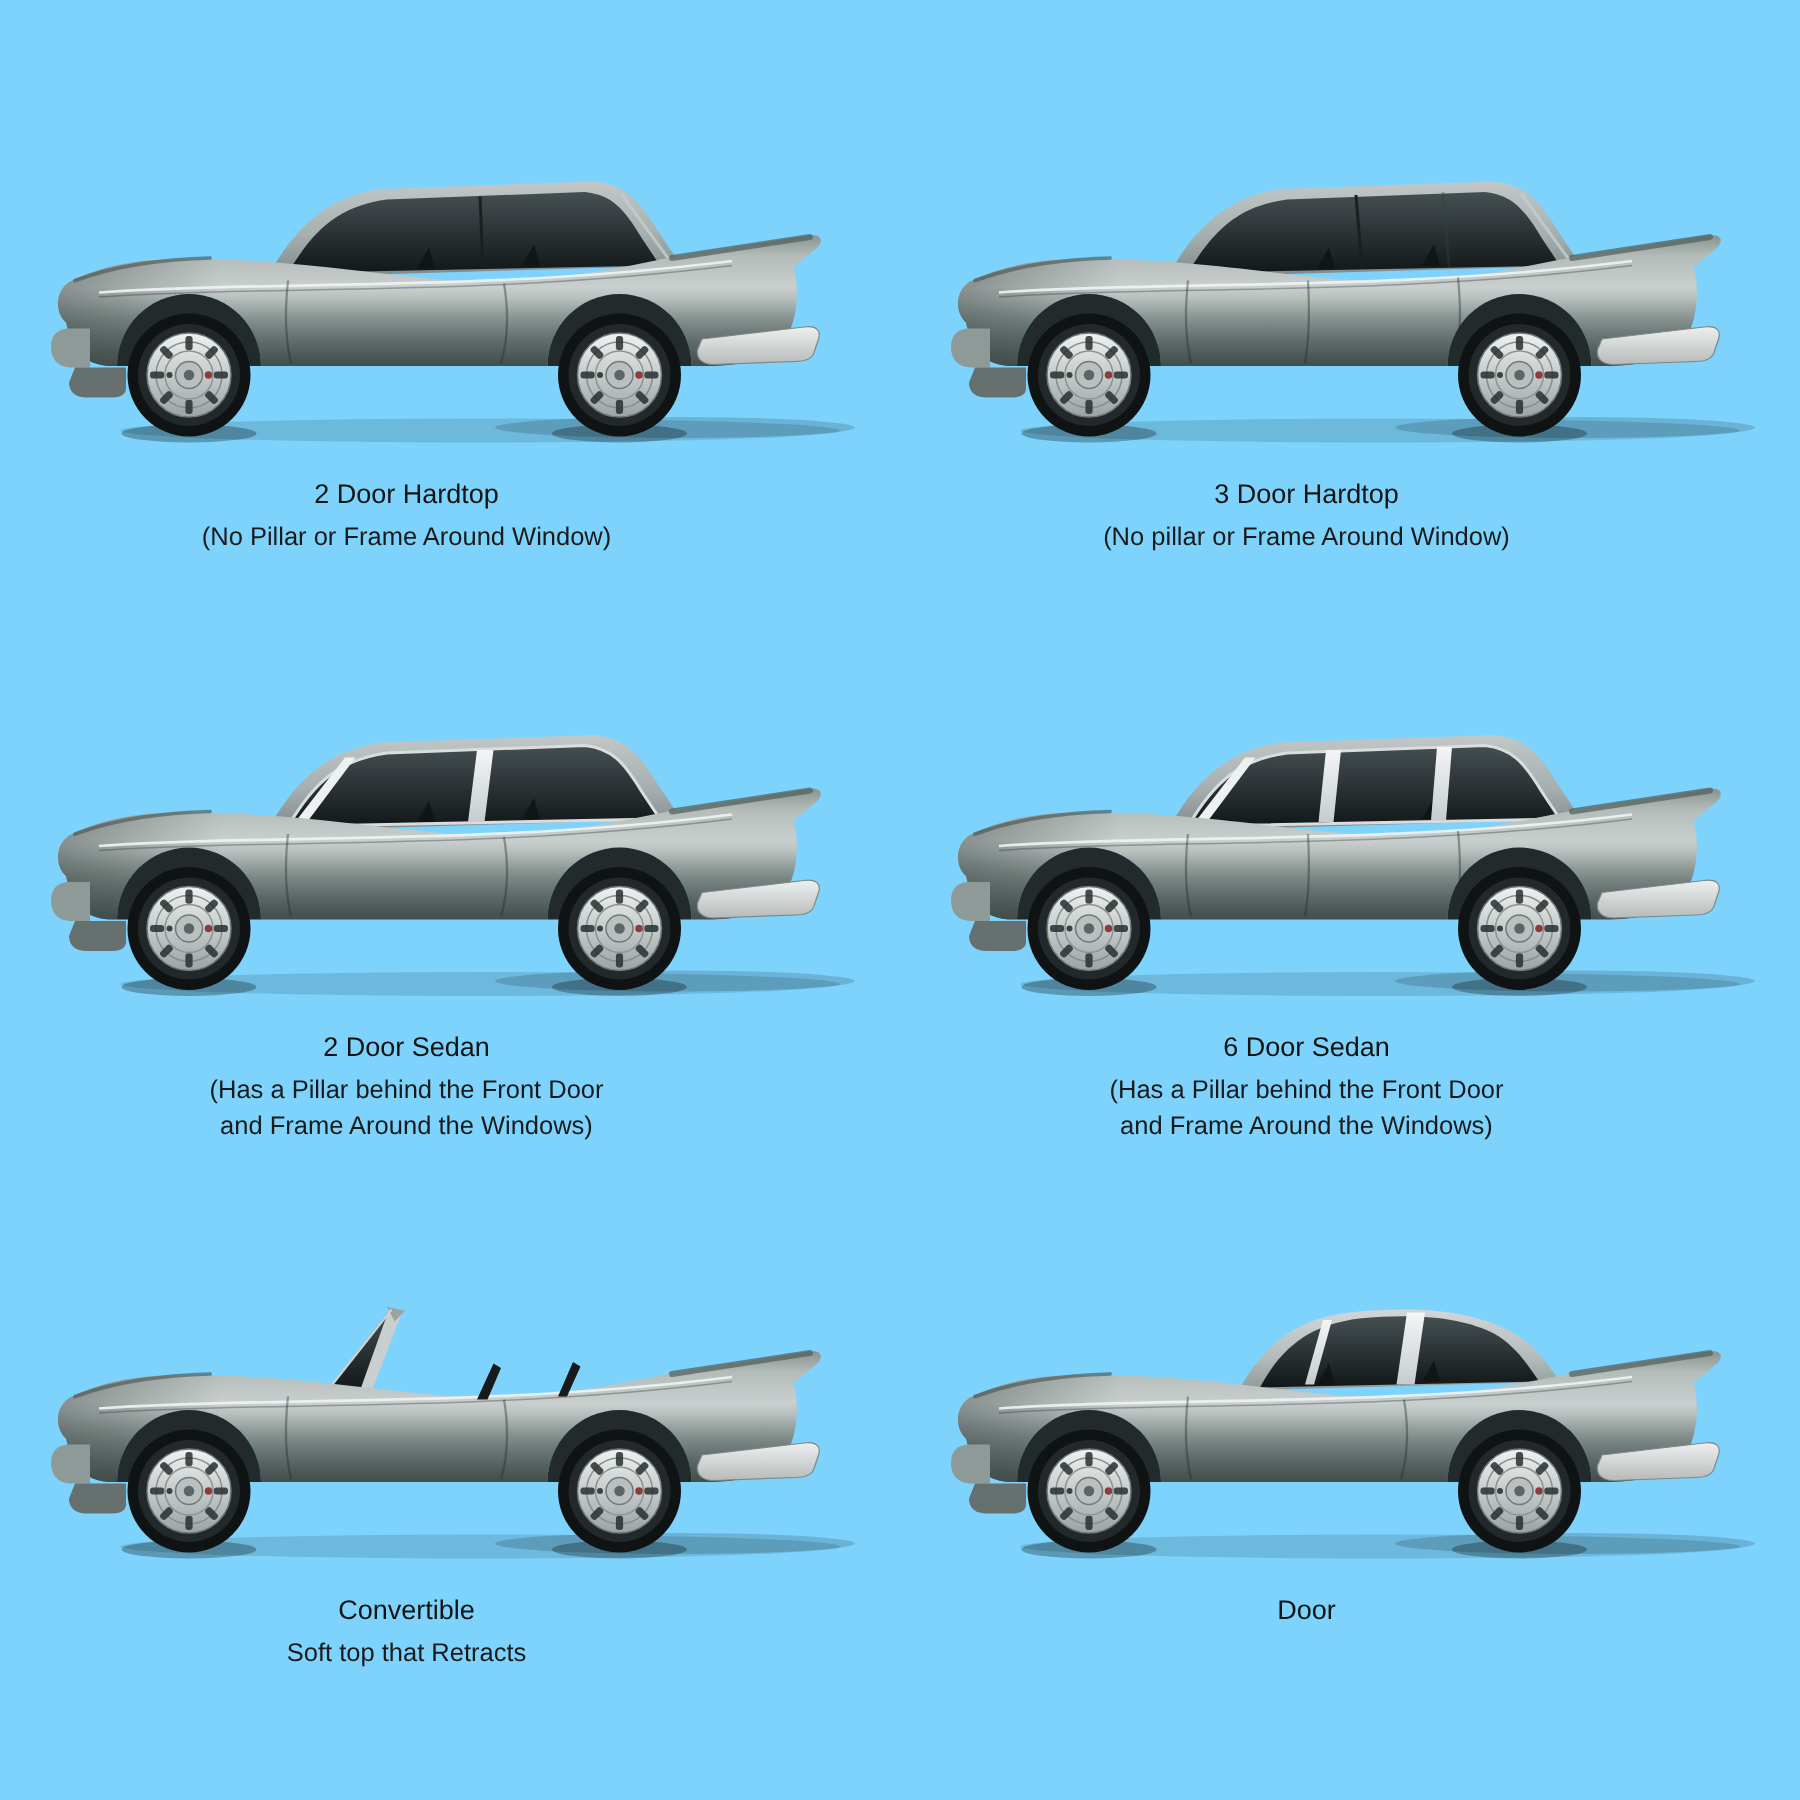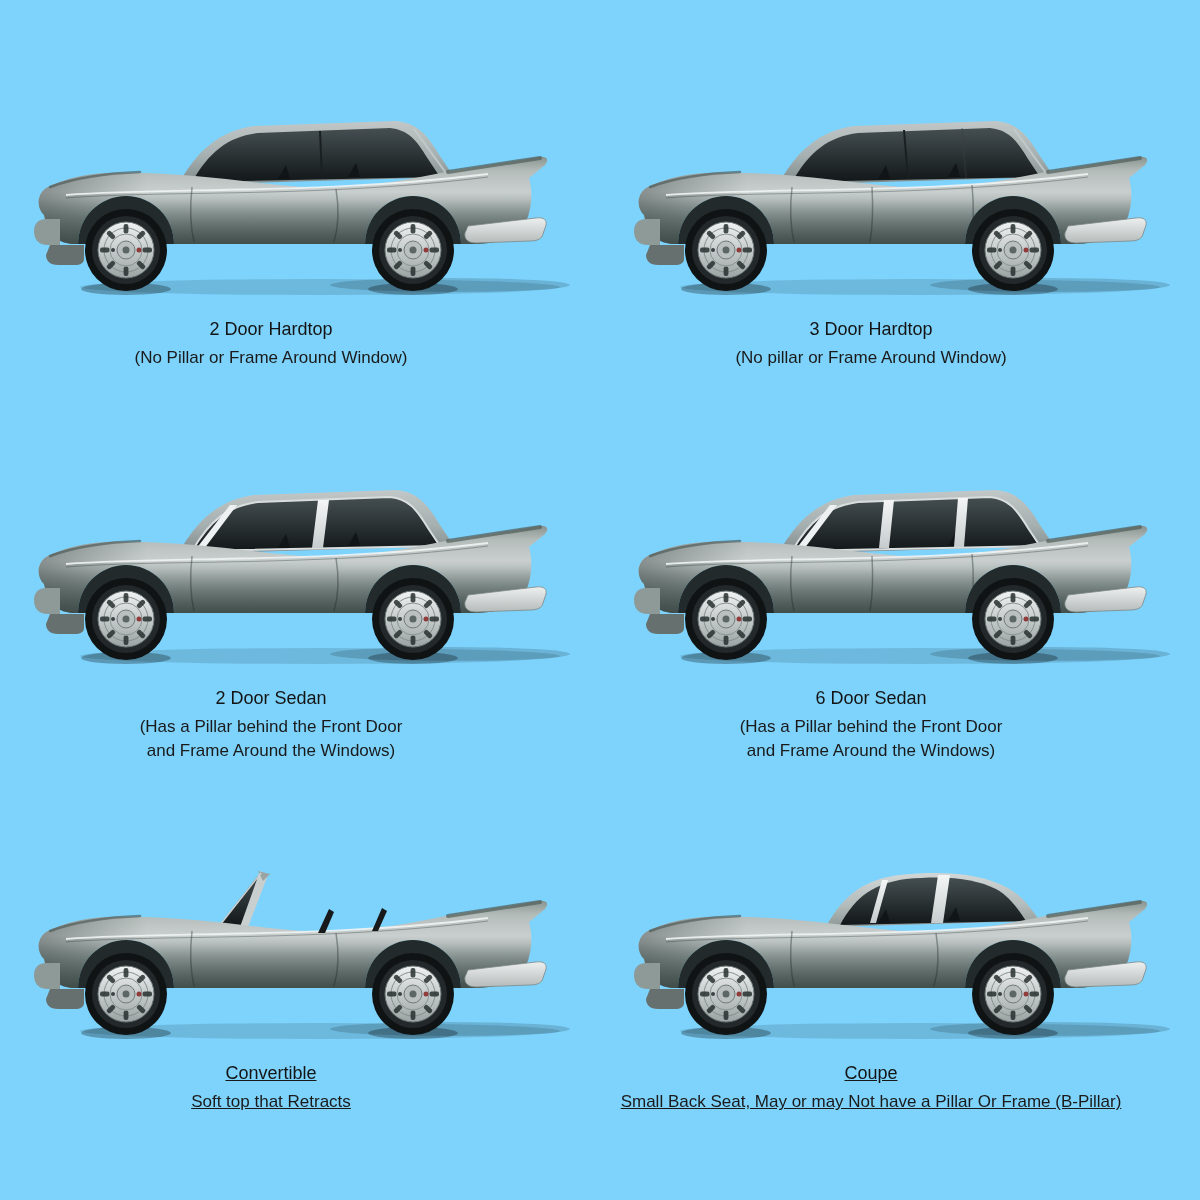--- a/index.html
+++ b/index.html
@@ -8,21 +8,21 @@
     font-family:"Liberation Sans", sans-serif;color:#181818;
   }
   .grid{
     display:grid;
     grid-template-columns:600px 600px;
     grid-template-rows:390px 372px 438px;
   }
   .cell{display:flex;flex-direction:column;align-items:center;margin:0;}
   .cell:nth-child(1),.cell:nth-child(2){padding-top:68px;}
   .cell:nth-child(3),.cell:nth-child(4){padding-top:48px;}
-  .cell:nth-child(5),.cell:nth-child(6){padding-top:50px;text-decoration:underline;}
+  .cell:nth-child(5),.cell:nth-child(6){padding-top:50px;}
   .car-box{
     height:240px;width:570px;display:flex;align-items:flex-end;justify-content:center;
   }
   .car-box svg{width:560px;height:235px;display:block;}
   .caption{width:600px;text-align:center;margin-right:58px;margin-top:10px;}
   .title{font-size:18px;line-height:1.3;color:#141414;}
   .desc{font-size:17px;line-height:1.38;margin-top:5px;color:#1a1a1a;}
   .desc div{white-space:nowrap;}
 </style>
 </head>
@@ -822,20 +822,17 @@
               <rect x="-2.4" y="-26" width="4.8" height="9.5" rx="2" fill="rgba(40,48,47,0.85)" transform="rotate(315)"></rect>
             </g>
   <circle cx="393" cy="177" r="16" fill="none" stroke="#8a9493" stroke-width="1"></circle>
   <circle cx="393" cy="177" r="9" fill="#b9c0bf" stroke="#707a79" stroke-width="1"></circle>
   <circle cx="393" cy="177" r="3.5" fill="#5c6665"></circle>
   <circle cx="406" cy="177" r="2.5" fill="#8e3b3c"></circle>
   <circle cx="380" cy="177" r="2" fill="#3a4243"></circle>
 </svg>
         </div>
     <figcaption class="caption">
-      <div class="title">Coupe</div>
-      <div class="desc">
-            <div>Small Back Seat, May or may Not have a Pillar Or Frame (B-Pillar)</div>
-          </div>
+      <div class="title">Door</div>
     </figcaption>
   </figure>
 </div>
 </div>
 
 </body></html>

